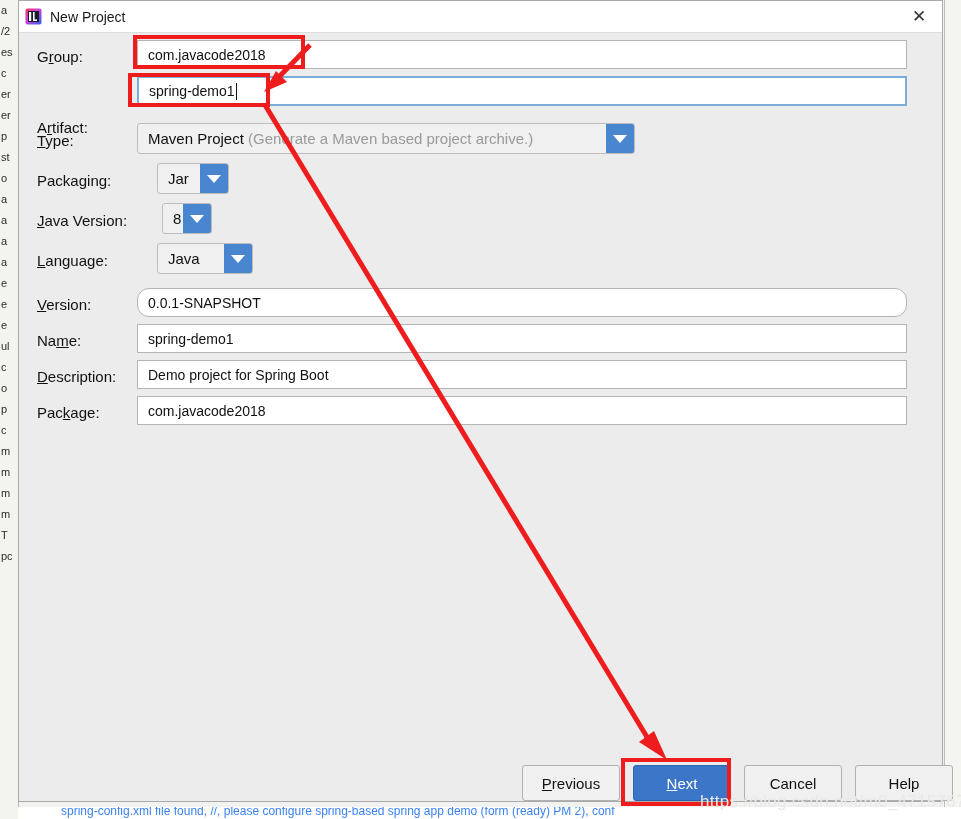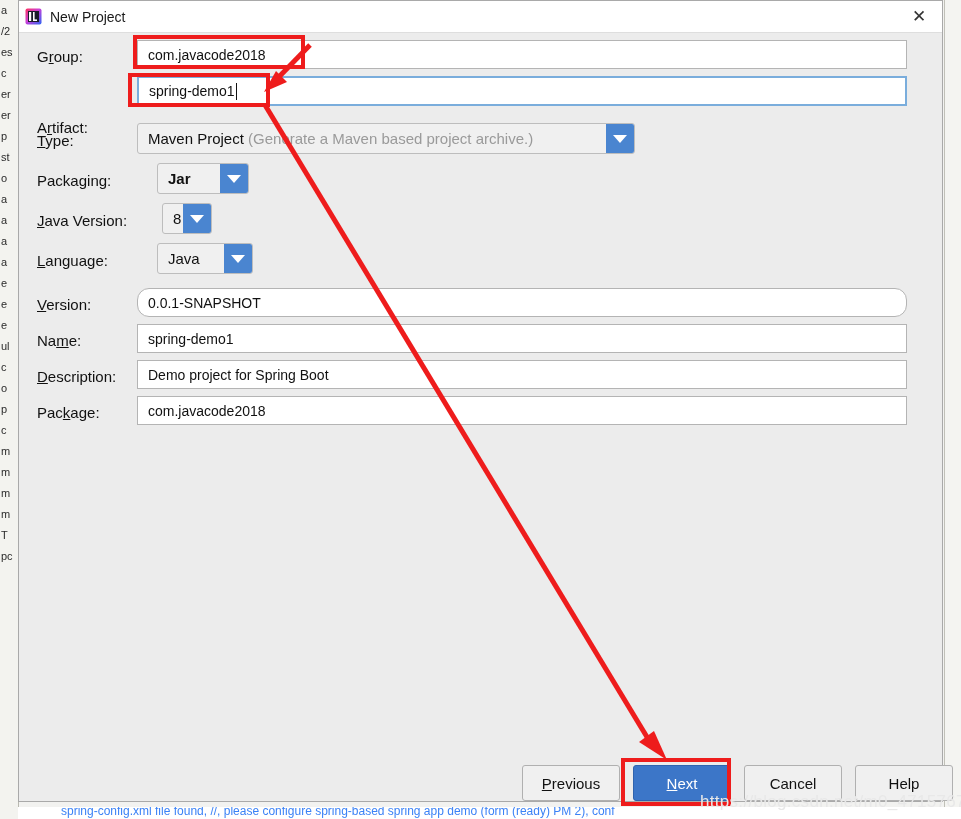--- a/index.html
+++ b/index.html
@@ -203,21 +203,21 @@
 
     <span class="lbl" style="left:18px;top:100px;"><span></span><u>T</u><span>ype:</span></span>
     <div class="combo" style="left:118px;top:91px;width:498px;">
       <span class="cval"><span>Maven Project</span> <span class="muted">(Generate a Maven based project archive.)</span></span>
       <span class="arrow">
           <i></i>
         </span>
     </div>
 
     <span class="lbl" style="left:18px;top:140px;"><span>Packa</span><u>g</u><span>ing:</span></span>
-    <div class="combo" style="left:138px;top:131px;width:92px;font-weight:bold;">
+    <div class="combo" style="left:138px;top:131px;width:72px;">
       <span class="cval">Jar</span>
       <span class="arrow">
           <i></i>
         </span>
     </div>
 
     <span class="lbl" style="left:18px;top:180px;"><span></span><u>J</u><span>ava Version:</span></span>
     <div class="combo" style="left:143px;top:171px;width:50px;">
       <span class="cval">8</span>
       <span class="arrow">

